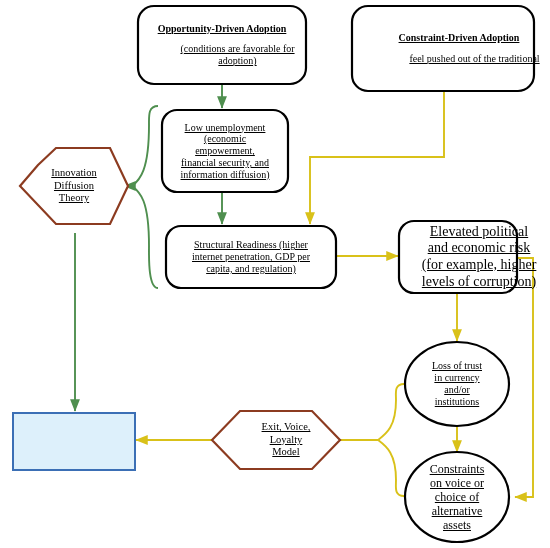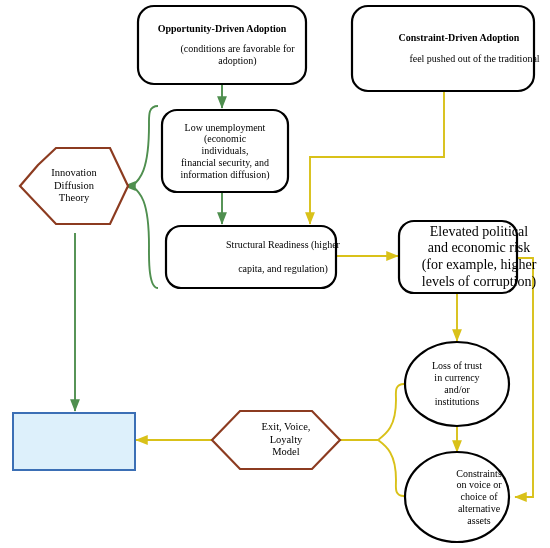--- a/index.html
+++ b/index.html
@@ -26,20 +26,21 @@
   #nodes { z-index: 2; }
   .node-text {
     position: absolute;
     z-index: 3;
     display: flex;
     align-items: center;
     text-align: center;
     color: #000000;
     line-height: 1.18;
     pointer-events: none;
+    text-decoration: underline;
   }
   .node-text .inner { width: 100%; }
   .t-head {
     font-weight: bold;
     display: block;
   }
   .t-gap { display: block; height: 0.85em; }
   .t-sub { display: block; padding-left: 31px; }
 </style>
 </head>
@@ -121,30 +122,30 @@
       <span class="t-head">Constraint-Driven Adoption</span>
       <span class="t-gap"></span>
       <span class="t-sub">feel pushed out of the traditional</span>
     </div>
   </div>
 
   <div class="node-text" style="left:162px; top:110px; width:126px; height:82px; font-size:10px;">
     <div class="inner">
       <span>Low unemployment</span><br>
       <span>(economic</span><br>
-      <span>individuals,</span><br>
+      <span>empowerment,</span><br>
       <span>financial security, and</span><br>
       <span>information diffusion)</span>
     </div>
   </div>
 
-  <div class="node-text" style="left:166px; top:226px; width:170px; height:62px; font-size:10px;margin-left:32px;">
+  <div class="node-text" style="left:166px; top:226px; width:170px; height:62px; font-size:10px;">
     <div class="inner">
       <span>Structural Readiness (higher</span><br>
-      <br>
+      <span>internet penetration, GDP per</span><br>
       <span>capita, and regulation)</span>
     </div>
   </div>
 
   <div class="node-text" style="left:20px; top:148px; width:108px; height:76px; font-size:10.5px;">
     <div class="inner">
       <span>Innovation</span><br>
       <span>Diffusion</span><br>
       <span>Theory</span>
     </div>
@@ -161,21 +162,21 @@
 
   <div class="node-text" style="left:405px; top:342px; width:104px; height:84px; font-size:10px;">
     <div class="inner">
       <span>Loss of trust</span><br>
       <span>in currency</span><br>
       <span>and/or</span><br>
       <span>institutions</span>
     </div>
   </div>
 
-  <div class="node-text" style="left:427px; top:452px; width:104px; height:90px; font-size:10px;">
+  <div class="node-text" style="left:405px; top:452px; width:104px; height:90px; font-size:12px;">
     <div class="inner">
       <span>Constraints</span><br>
       <span>on voice or</span><br>
       <span>choice of</span><br>
       <span>alternative</span><br>
       <span>assets</span>
     </div>
   </div>
 
   <div class="node-text" style="left:232px; top:411px; width:108px; height:58px; font-size:10.5px;">

